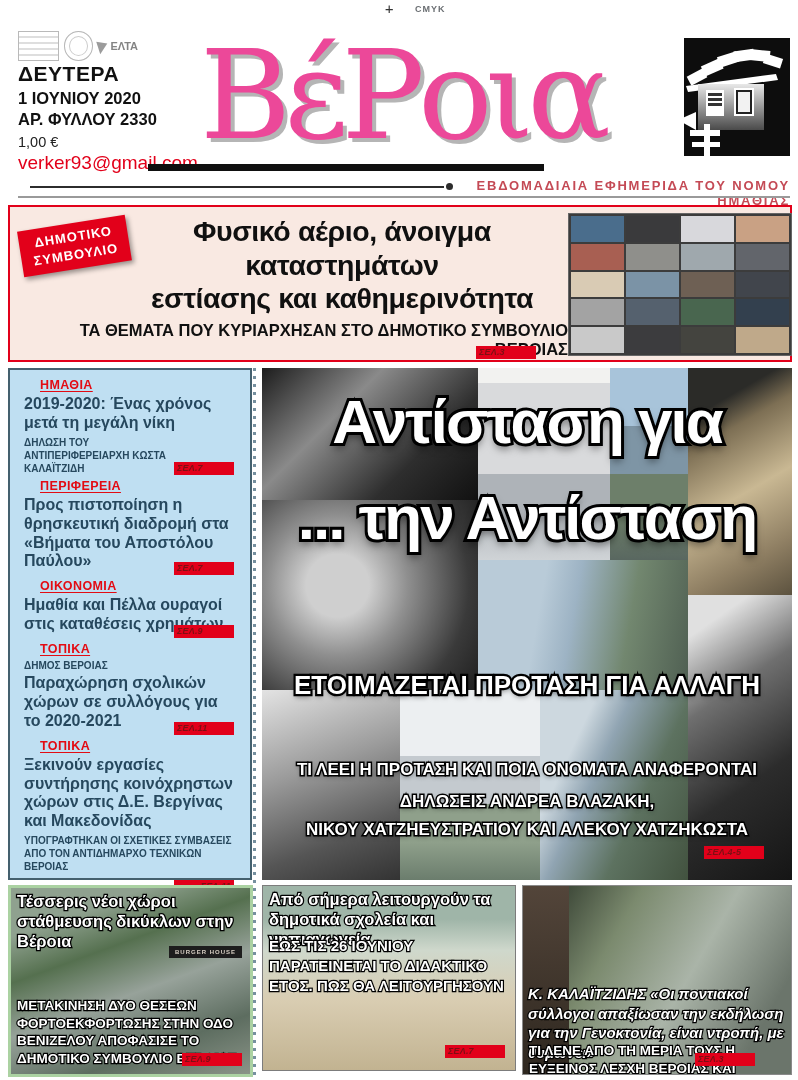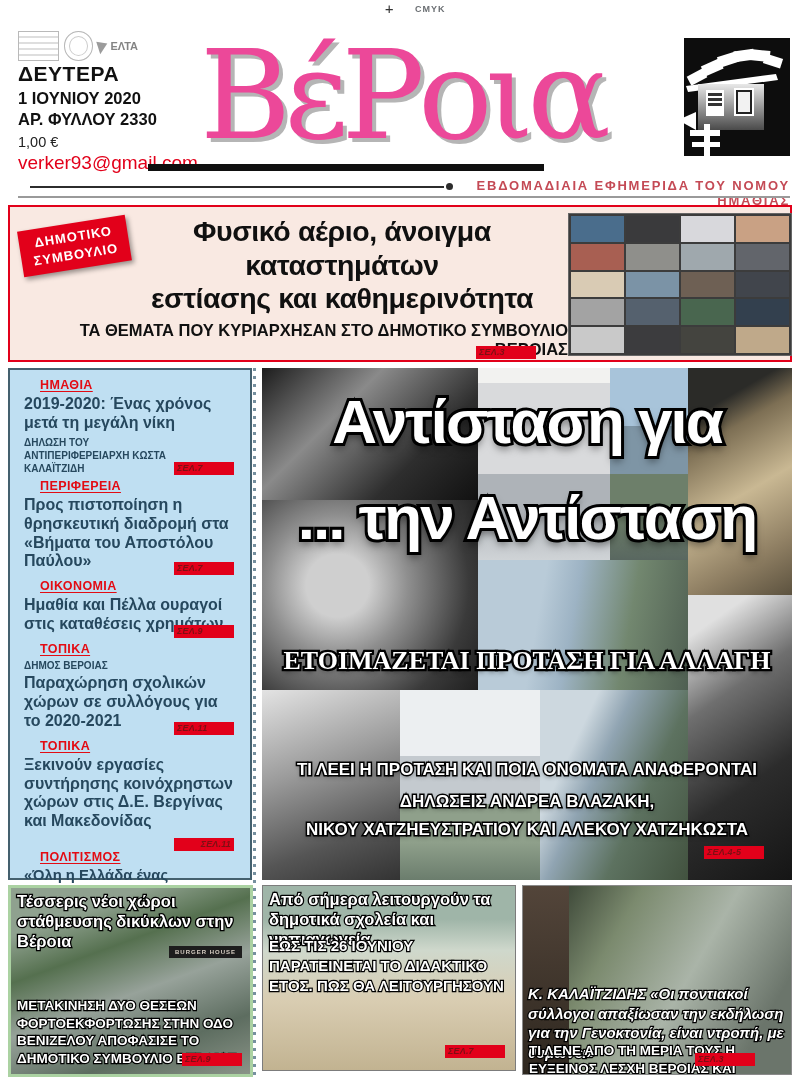--- a/index.html
+++ b/index.html
@@ -95,21 +95,21 @@
   .t8{left:138px;top:322px;width:140px;height:190px;background:linear-gradient(#eceff1 0 35%,#c4cacf 35% 60%,#8fa08b 60% 80%,#6b7d6d);}
   .t9{left:278px;top:322px;width:148px;height:190px;background:linear-gradient(115deg,#cdd8df 0 25%,#90a4b2 40%,#5d7260 65%,#42523f);}
   .t10{left:426px;top:227px;width:104px;height:285px;background:linear-gradient(145deg,#e0e0e0 0 12%,#6f6f6f 35%,#2c2c2c 65%,#151515);}
 
   .ol{color:#fff;font-weight:bold;-webkit-text-stroke:6px #000;paint-order:stroke fill;}
   .headline-line{left:0;right:0;text-align:center;font-size:62px;letter-spacing:-2px;
     text-shadow:0 5px 9px rgba(0,0,0,.55);}
   .hl1{top:18px;} .hl2{top:114px;}
   .deck{left:0;right:0;text-align:center;font-size:26px;-webkit-text-stroke:4.5px #000;
     text-shadow:0 3px 5px rgba(0,0,0,.5);}
-  .dk1{top:278px;font-family:Liberation Serif, serif;} .dk2{top:327px;}
+  .dk1{top:302px;} .dk2{top:327px;}
   .subdeck{left:0;right:0;text-align:center;font-size:17px;-webkit-text-stroke:3px #000;
     text-shadow:0 2px 4px rgba(0,0,0,.5);}
   .sd1{top:392px;} .sd2{top:424px;} .sd3{top:452px;}
   .main-tag{right:28px;top:478px;}
 
   
   .teaser{box-sizing:border-box;overflow:hidden;}
   .tz-left{left:8px;top:885px;width:245px;height:192px;border:3px solid #abd2a2;
     background:linear-gradient(160deg,#8fa18f 0 18%,#55704f 35%,#97a29a 55%,#5d6d60 78%,#8a9488);}
   .tz-mid{left:262px;top:885px;width:254px;height:186px;border:1px solid #7c7c7c;
@@ -255,20 +255,21 @@
   <div class="sb-item" style="padding-bottom:2px;">
     <div class="sb-cat">ΤΟΠΙΚΑ</div>
     <div class="sb-kicker" style="margin:0 0 2px;">ΔΗΜΟΣ ΒΕΡΟΙΑΣ</div>
     <div class="sb-title">Παραχώρηση σχολικών χώρων σε συλλόγους για το 2020-2021</div>
     <span class="ptag sb-tag-abs">ΣΕΛ.11</span>
   </div>
 
   <div class="sb-item">
     <div class="sb-cat">ΤΟΠΙΚΑ</div>
     <div class="sb-title">Ξεκινούν εργασίες συντήρησης κοινόχρηστων χώρων στις Δ.Ε. Βεργίνας και Μακεδονίδας</div>
+    <div class="sb-kicker">ΥΠΟΓΡΑΦΤΗΚΑΝ ΟΙ ΣΧΕΤΙΚΕΣ ΣΥΜΒΑΣΕΙΣ ΑΠΟ ΤΟΝ ΑΝΤΙΔΗΜΑΡΧΟ ΤΕΧΝΙΚΩΝ ΒΕΡΟΙΑΣ</div>
     <div class="sb-tag-row"><span class="ptag">ΣΕΛ.11</span></div>
   </div>
 
   <div class="sb-item">
     <div class="sb-cat">ΠΟΛΙΤΙΣΜΟΣ</div>
     <div class="sb-title sb-title-sm">«Όλη η Ελλάδα ένας Πολιτισμός»: Δύο δωρεάν εκδηλώσεις στους αρχαιολογικούς χώρους της Ημαθίας</div>
     <span class="ptag sb-tag-abs">ΣΕΛ.11</span>
   </div>
 
 </div>

